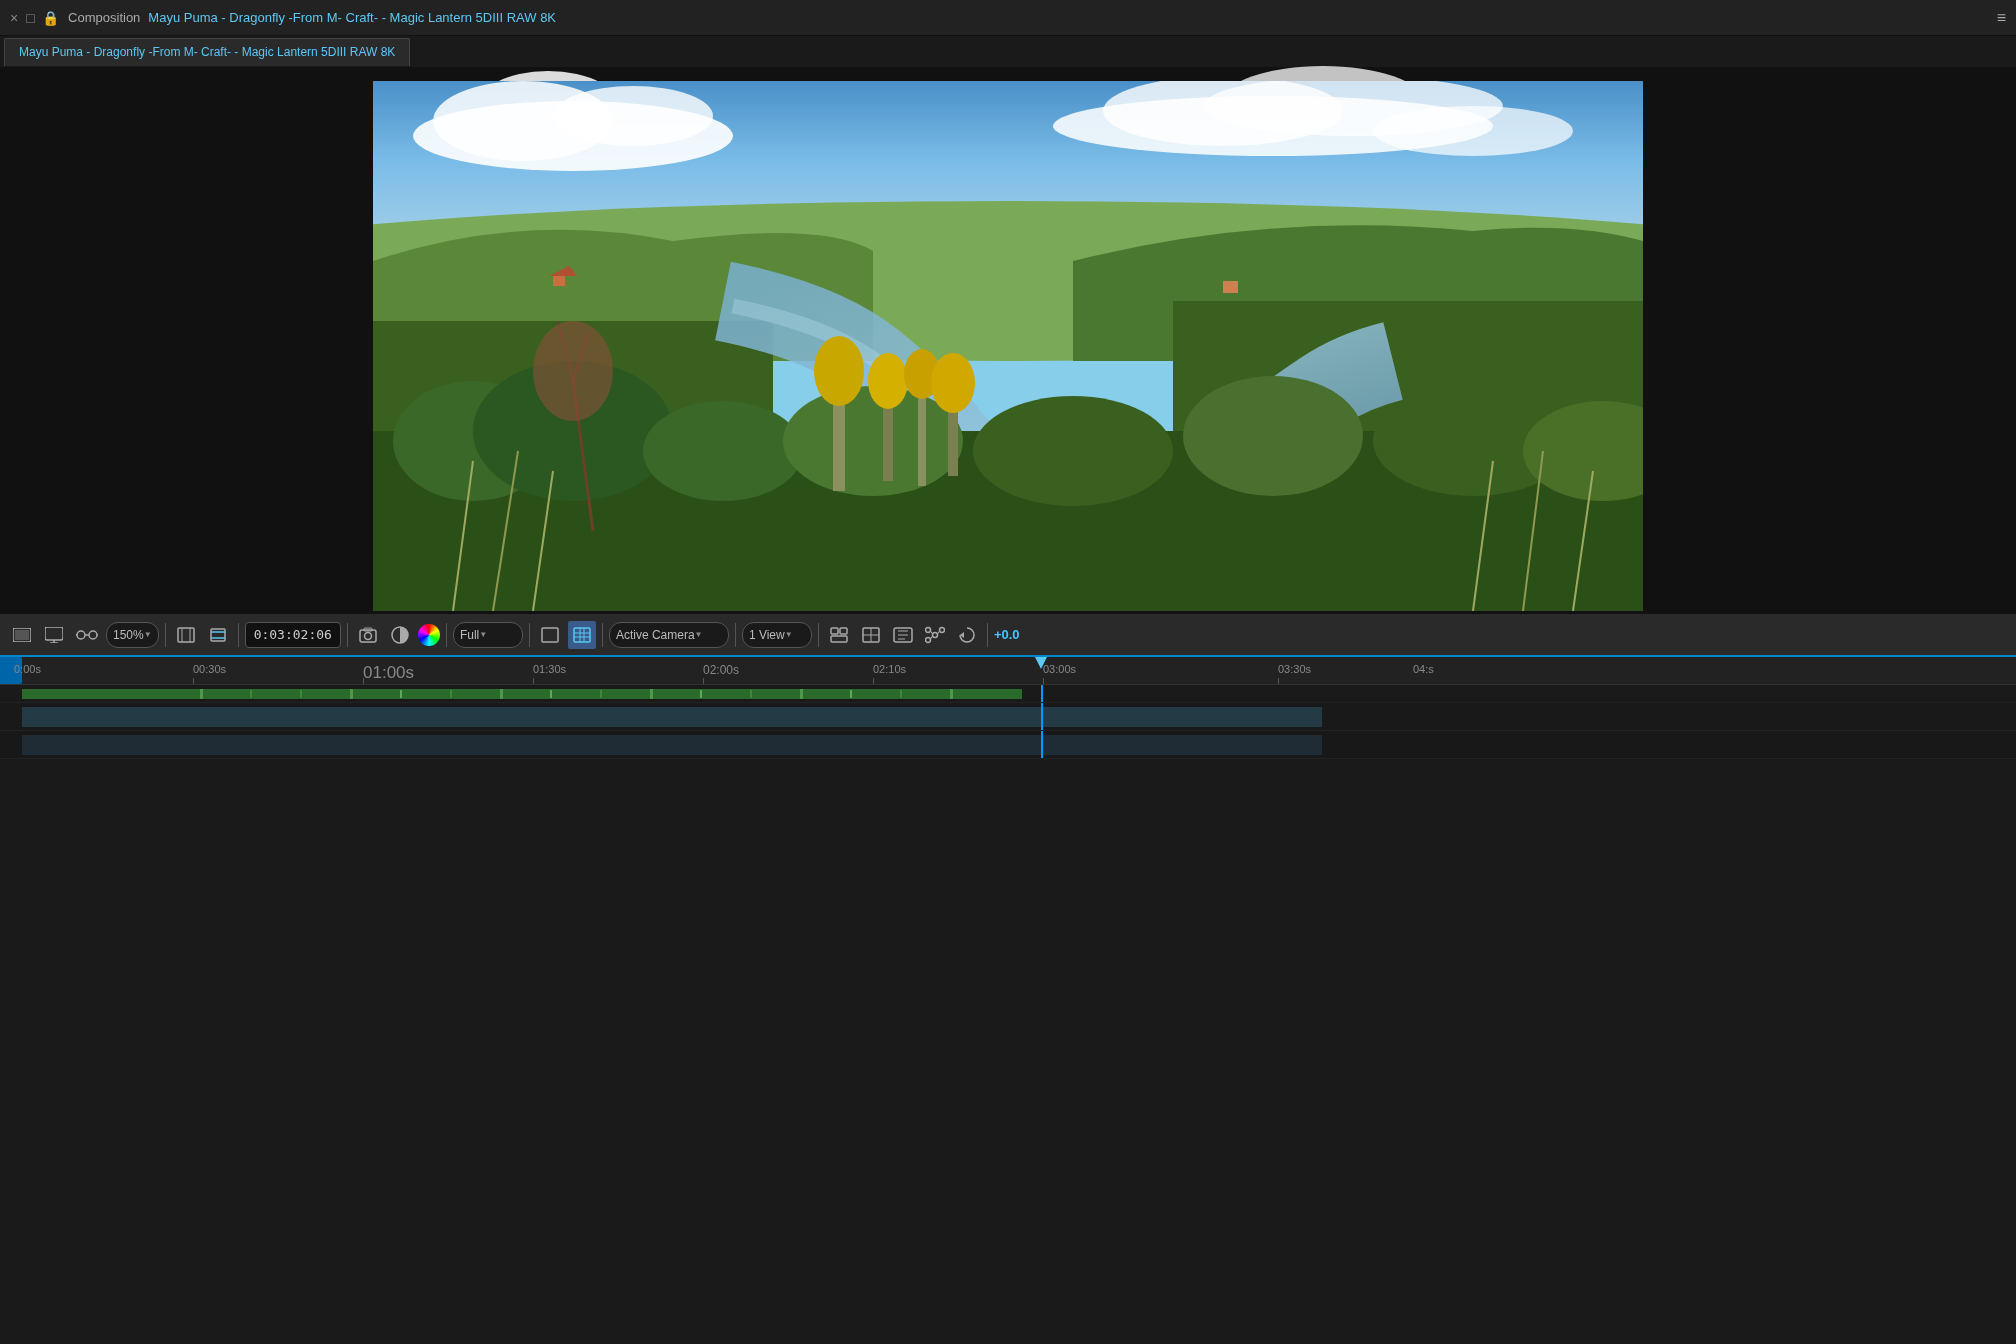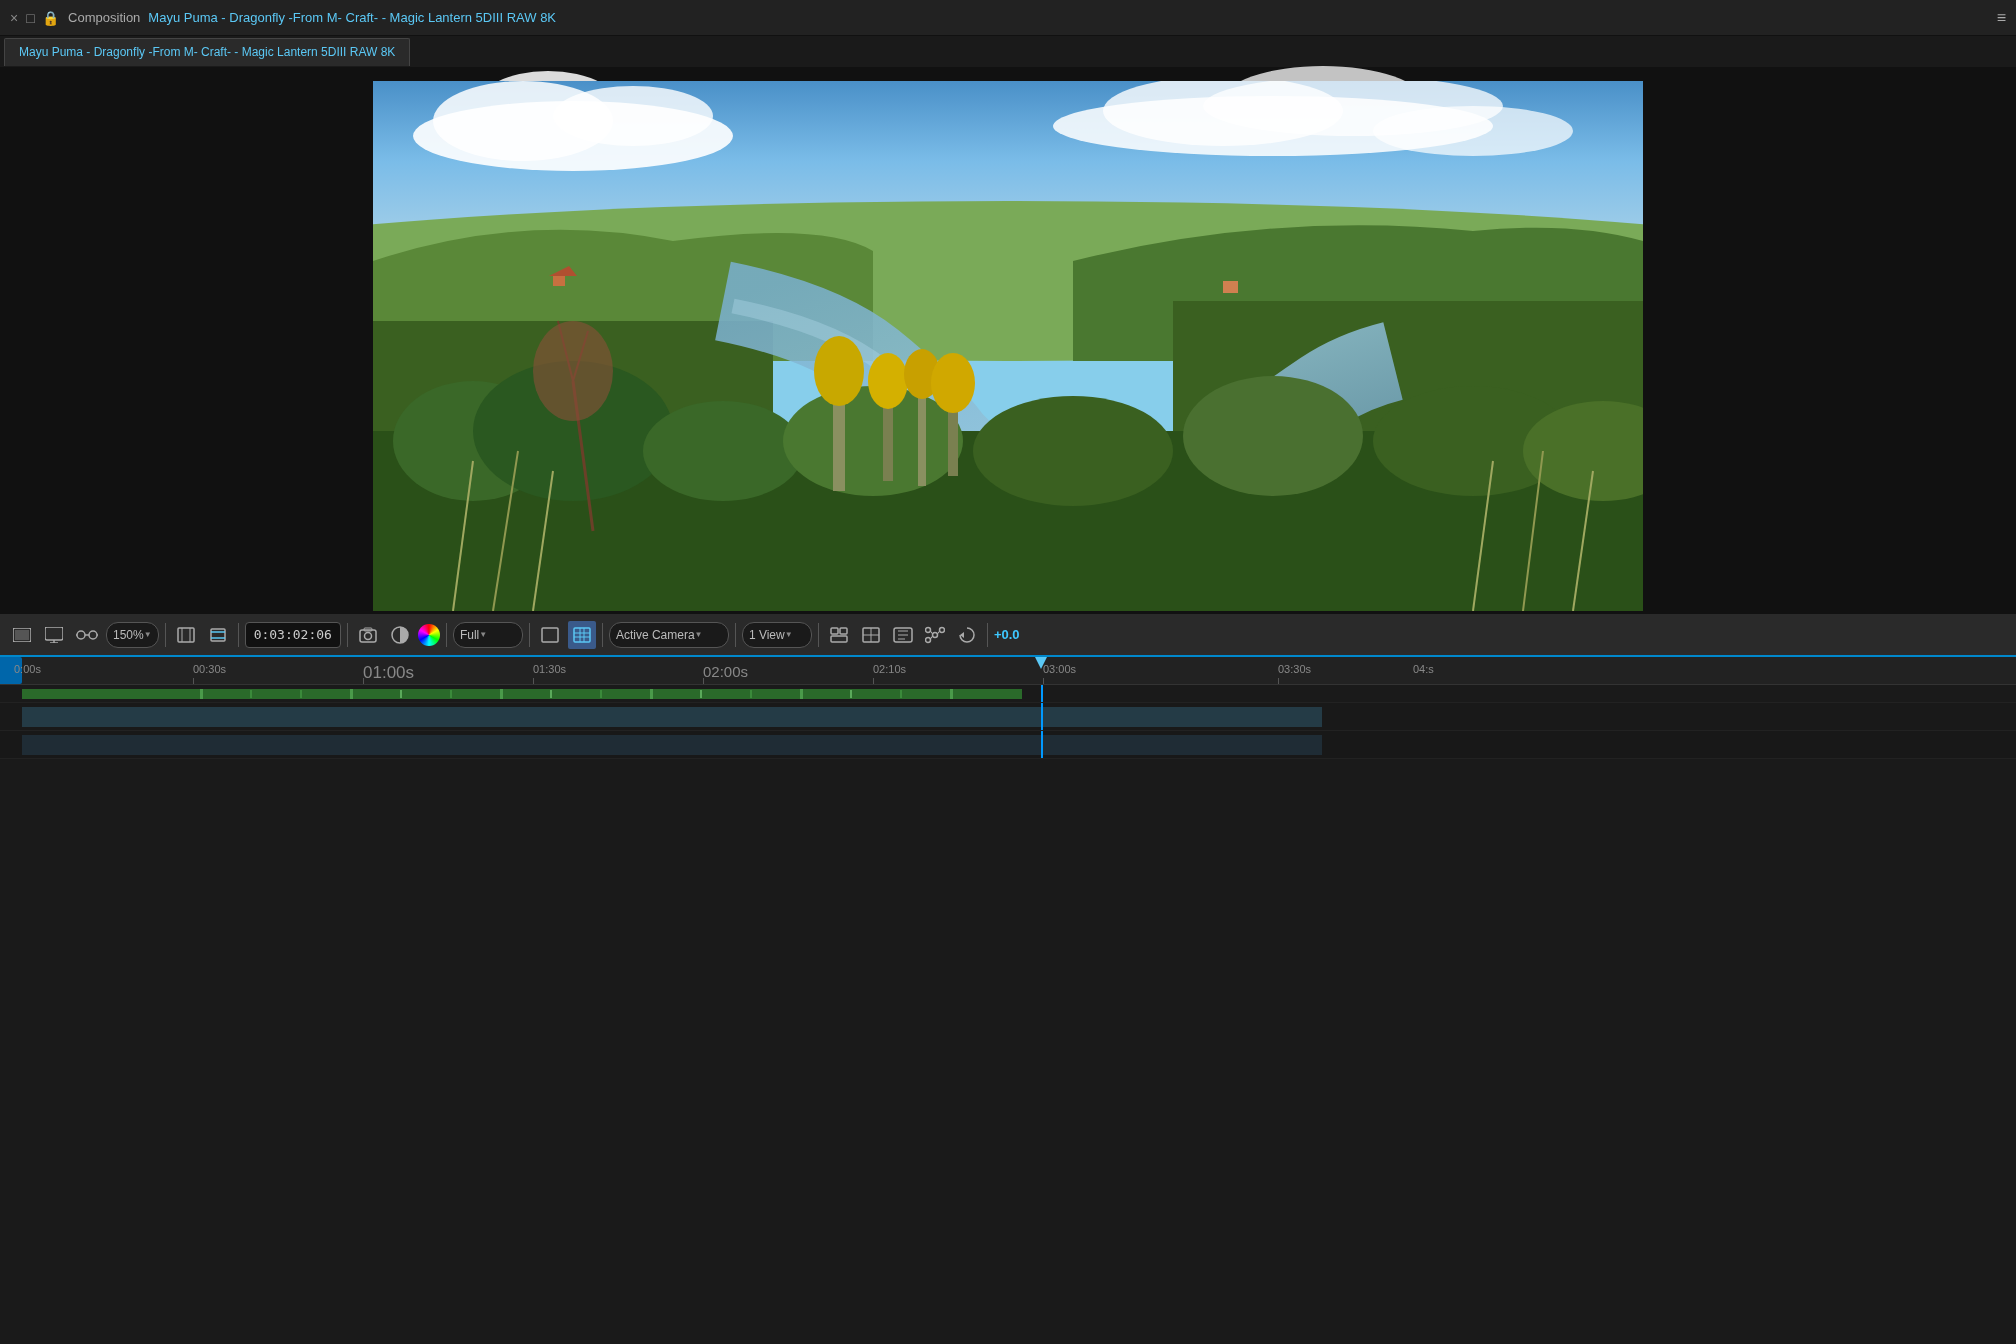--- a/index.html
+++ b/index.html
@@ -507,21 +507,21 @@
   <div class="timeline-area" style="flex:1; min-height:320px;">
 
     <div class="timeline-ruler">
 
       <div style="position:absolute;left:0;top:0;bottom:0;width:22px;background:#0066aa;border-radius:0 2px 2px 0;"></div>
 
       <span style="position:absolute;left:14px;top:6px;font-size:11px;color:#888;">0:00s</span>
       <span style="position:absolute;left:193px;top:6px;font-size:11px;color:#888;">00:30s</span>
       <span style="position:absolute;left:363px;top:6px;font-size:17px;color:#888;">01:00s</span>
       <span style="position:absolute;left:533px;top:6px;font-size:11px;color:#888;">01:30s</span>
-      <span style="position:absolute;left:703px;top:6px;font-size:15px;color:#888;">02:00s</span>
+      <span style="position:absolute;left:703px;top:6px;font-size:12px;color:#888;">02:00s</span>
       <span style="position:absolute;left:873px;top:6px;font-size:11px;color:#888;">02:10s</span>
       <span style="position:absolute;left:1043px;top:6px;font-size:11px;color:#888;">03:00s</span>
       <span style="position:absolute;left:1278px;top:6px;font-size:11px;color:#888;">03:30s</span>
       <span style="position:absolute;left:1413px;top:6px;font-size:11px;color:#888;">04:s</span>
 
       <div style="position:absolute;left:193px;bottom:0;width:1px;height:6px;background:#555;"></div>
       <div style="position:absolute;left:363px;bottom:0;width:1px;height:6px;background:#555;"></div>
       <div style="position:absolute;left:533px;bottom:0;width:1px;height:6px;background:#555;"></div>
       <div style="position:absolute;left:703px;bottom:0;width:1px;height:6px;background:#555;"></div>
       <div style="position:absolute;left:873px;bottom:0;width:1px;height:6px;background:#555;"></div>

